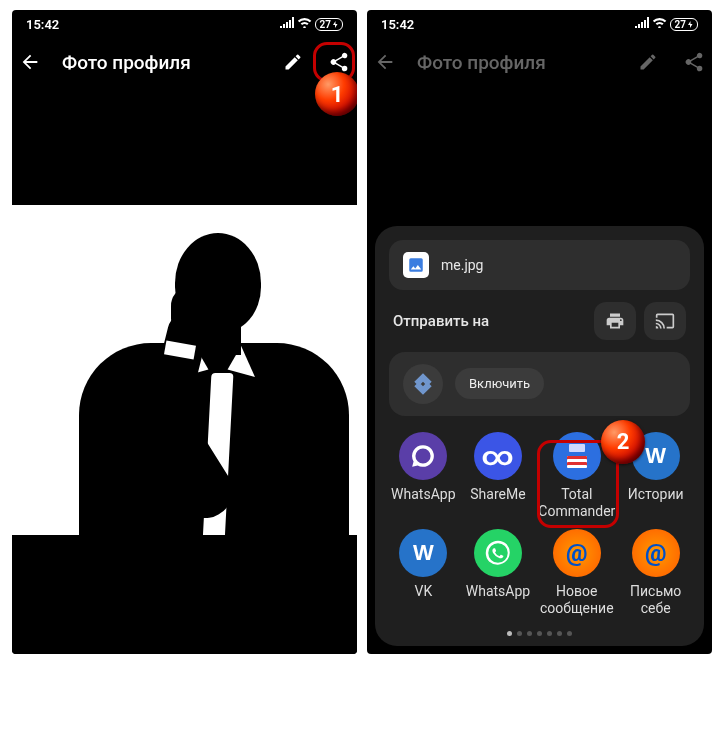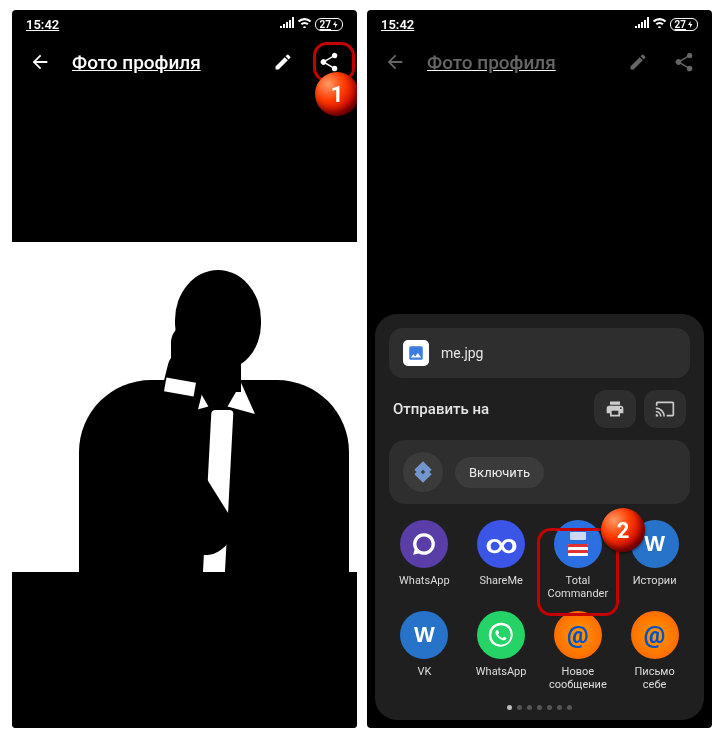--- a/index.html
+++ b/index.html
@@ -9,45 +9,44 @@
     width: 724px;
     height: 740px;
     padding: 10px;
     display: flex;
     gap: 10px;
     justify-content: center;
     align-items: flex-start;
   }
   .phone {
     width: 345px;
-    height: 718px;
+    height: 644px;
     background: #000;
     border-radius: 4px;
     overflow: hidden;
     position: relative;
     color: #fff;
     display: flex;
     flex-direction: column;
-    text-decoration: underline;
   }
   .statusbar {
     height: 28px;
     display: flex;
     align-items: center;
     justify-content: space-between;
     padding: 0 14px;
     font-size: 13px;
     font-weight: 600;
   }
   .status-right { display: flex; align-items: center; gap: 3px; font-size: 11px; }
   .appbar {
     height: 48px;
     display: flex;
     align-items: center;
-    padding: 0 14px;
+    padding: 0 4px;
     gap: 18px;
     position: relative;
   }
   .appbar .title { font-size: 19px; font-weight: 500; flex: 1; }
   .icon-btn { width: 28px; height: 28px; display:flex; align-items:center; justify-content:center; cursor:pointer; }
   .phone.dimmed .appbar { color: #777; }
   .phone.dimmed .statusbar { color:#fff; }
   .photo-area {
     flex: 1;
     display: flex;
@@ -112,21 +111,21 @@
   .circle-btn{width:42px;height:38px;border-radius:12px;background:#2e2e2e;display:flex;align-items:center;justify-content:center;}
   .nearby-row{
     background:#2e2e2e;border-radius:16px;padding:12px 14px;display:flex;align-items:center;gap:12px;font-size:12px;color:#aaa;
   }
   .nearby-icon{width:40px;height:40px;border-radius:50%;background:#3b3b3b;display:flex;align-items:center;justify-content:center;}
   .nearby-text{flex:1;line-height:1.35;}
   .enable-btn{background:#3b3b3b;border-radius:16px;padding:8px 14px;color:#eee;font-size:13px;}
   .apps-grid{display:grid;grid-template-columns:repeat(4,1fr);gap:10px 6px;padding:4px 0 0;}
   .app{display:flex;flex-direction:column;align-items:center;gap:6px;position:relative;}
   .app-ico{width:48px;height:48px;border-radius:50%;display:flex;align-items:center;justify-content:center;font-size:22px;font-weight:600;color:#fff;}
-  .app-label{font-size:11px;text-align:center;line-height:1.2;color:#ddd;min-height:26px;}
+  .app-label{font-size:14px;text-align:center;line-height:1.2;color:#ddd;min-height:26px;}
   .dots{display:flex;justify-content:center;gap:5px;margin-top:2px;}
   .dot{width:5px;height:5px;border-radius:50%;background:#555;}
   .dot.active{background:#bbb;}
   .cancel-btn{
     background:#333;border-radius:24px;height:46px;display:flex;align-items:center;justify-content:center;font-size:15px;color:#ddd;margin-top:2px;
   }
   .highlight-box{
     position:absolute; border:3px solid #c40000; border-radius:14px; pointer-events:none;
   }
   

